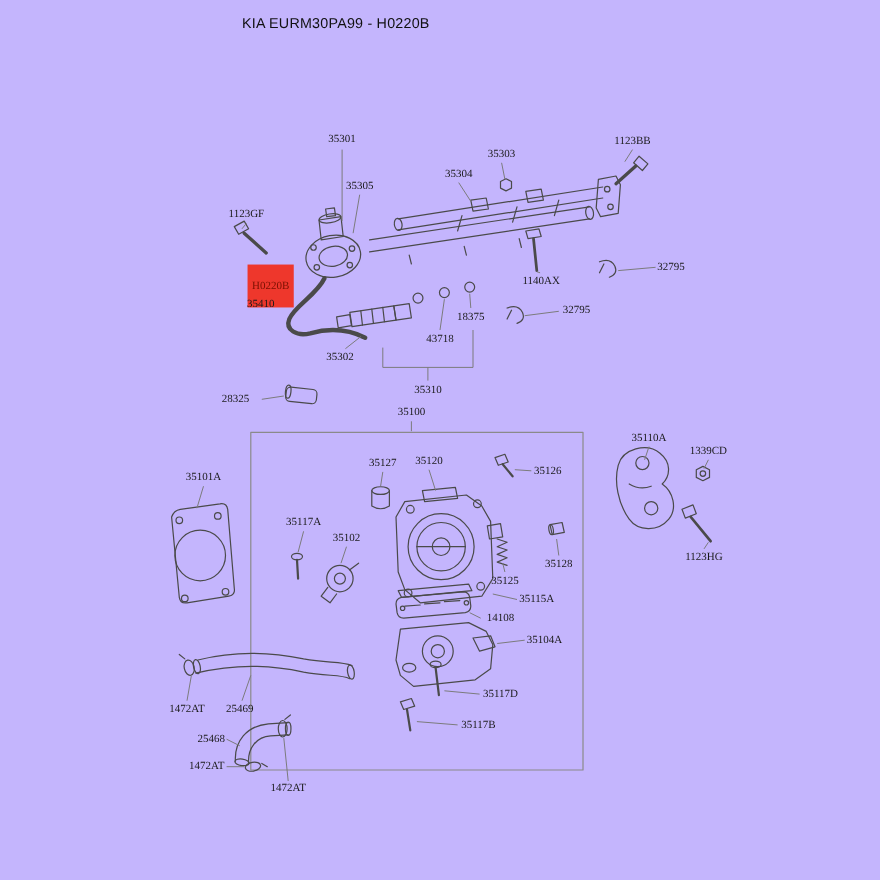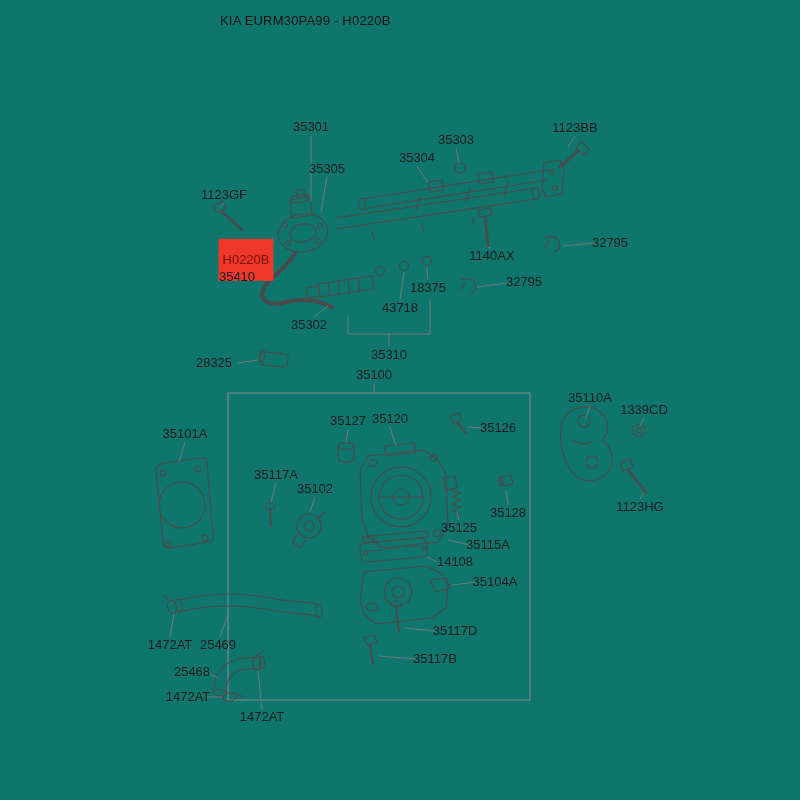--- a/index.html
+++ b/index.html
@@ -3,29 +3,29 @@
 <meta charset="utf-8">
 <style>
   * { margin:0; padding:0; box-sizing:border-box; }
   html,body { background:#fff; }
   body {
     width:800px; height:800px;
     font-family:"Liberation Sans", sans-serif;
     position:relative;
   }
   .canvas {
-    position:relative; width:800px; height:800px; background:#0f766e; overflow:hidden;
+    position:relative; width:800px; height:800px; background:#c4b5fd; overflow:hidden;
   }
   .title {
     position:absolute; left:220px; top:13px;
     font-size:13px; color:#111; letter-spacing:0.2px;
   }
   .lbl {
     position:absolute; transform:translate(-50%,-50%);
-    font-size:13px; color:#1a1a1a; white-space:nowrap; line-height:1.1;
+    font-size:10px; color:#1a1a1a; white-space:nowrap; line-height:1.1;font-family:Liberation Serif, serif;
   }
   .lbl.hl {
     background:var(--hl-bg,#ee372c); color:var(--hl-fg,#7a1002);
     padding:14px 4px;
   }
   svg.diagram { position:absolute; left:0; top:0; }
 </style>
 </head>
 <body>
 

